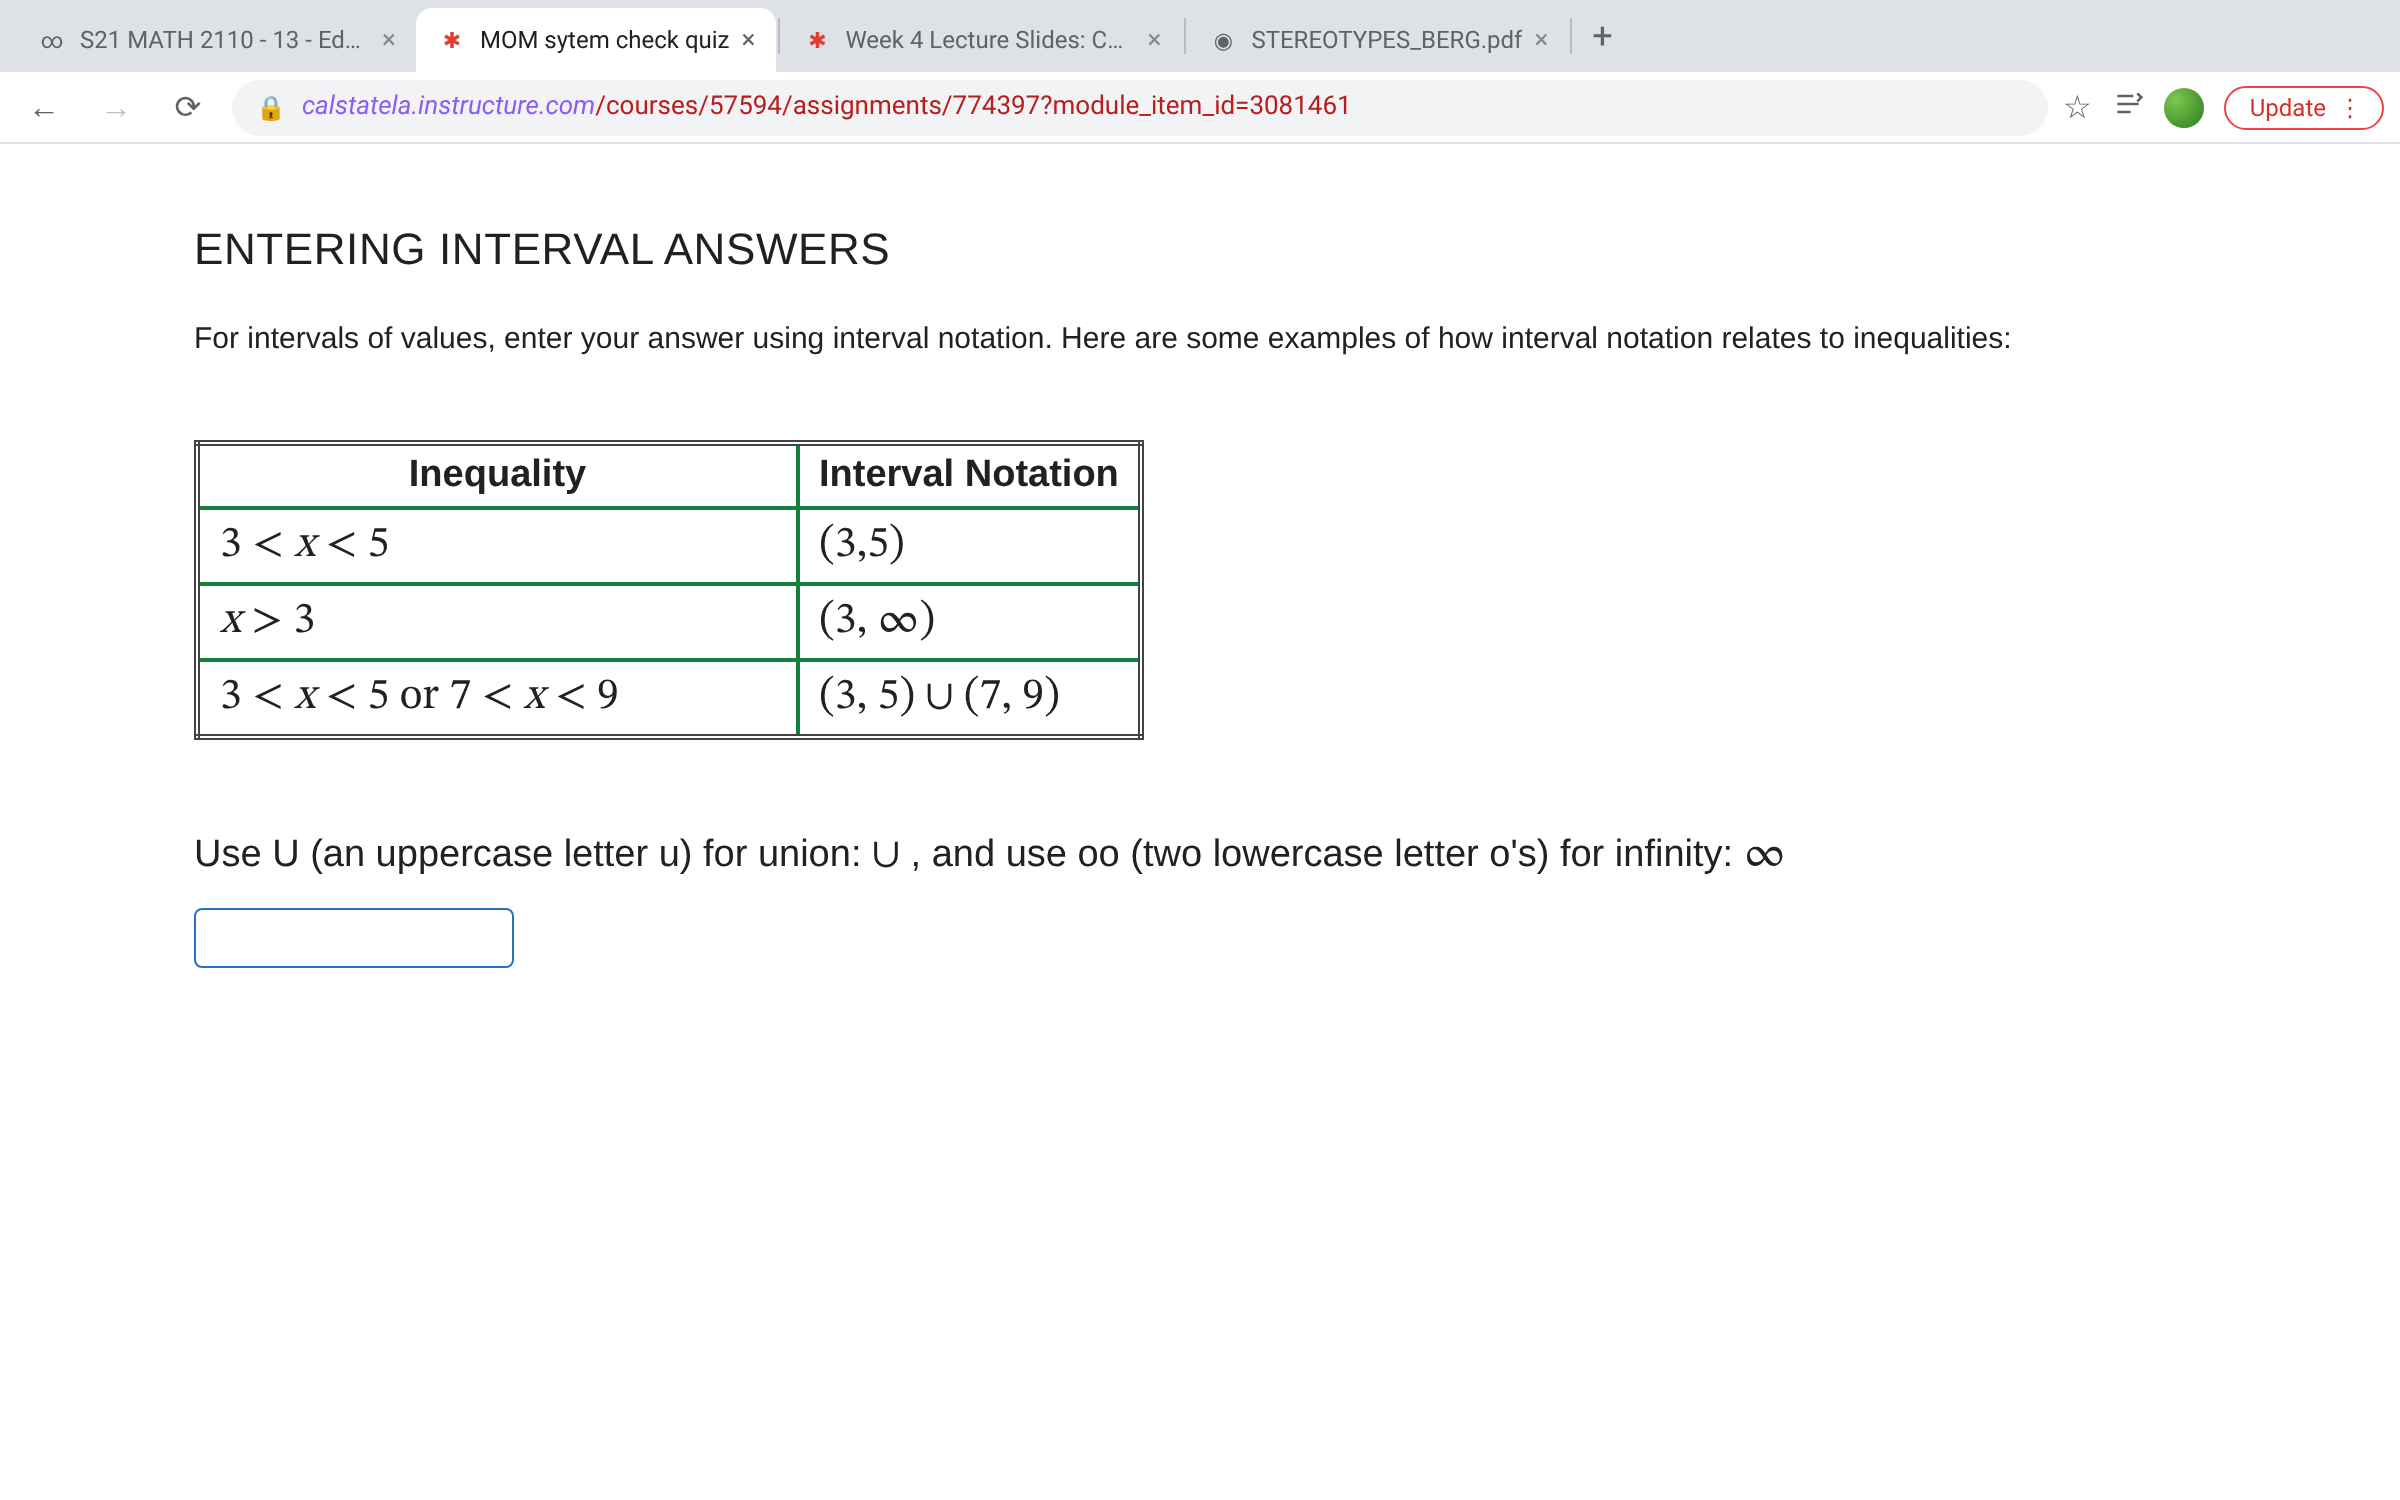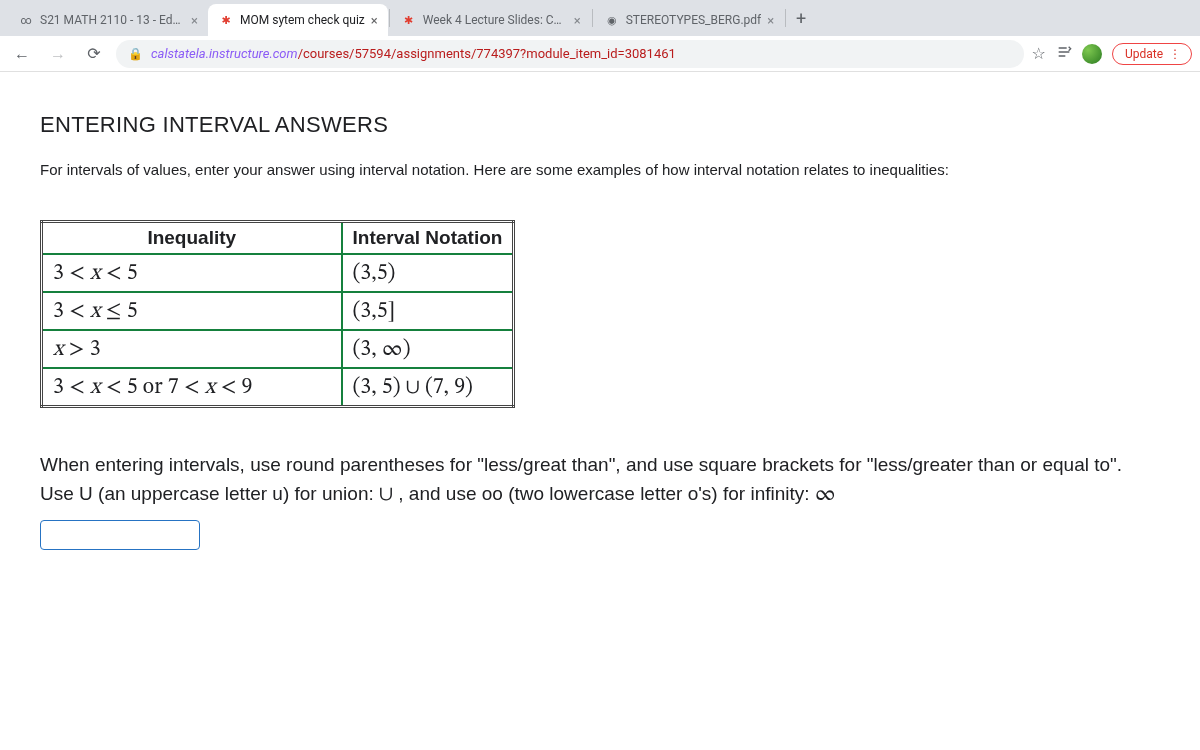--- a/index.html
+++ b/index.html
@@ -114,21 +114,21 @@
       color: #d93025;
       border-radius: 14px;
       padding: 3px 10px 3px 12px;
       font-size: 12px;
       display: flex;
       align-items: center;
       gap: 6px;
       cursor: pointer;
     }
     .content {
-      padding: 40px 40px;
+      padding: 40px 97px;
       font-family: Verdana, Geneva, sans-serif;
     }
     .page-heading {
       font-size: 22px;
       font-weight: 400;
       margin-bottom: 22px;
       letter-spacing: 0.3px;
     }
     .intro {
       font-size: 15px;
@@ -243,34 +243,29 @@
     <tbody>
         <tr>
       <th>Inequality</th>
       <th>Interval Notation</th>
     </tr>
     <tr>
       <td>3 &lt; <span class="mathit">x</span> &lt; 5</td>
       <td>(3,5)</td>
     </tr>
     <tr>
-      <td>3 &lt; <span class="mathit">x</span> ≤ 5</td>
-      <td>(3,5]</td>
-    </tr>
-    <tr>
       <td><span class="mathit">x</span> &gt; 3</td>
       <td>(3, ∞)</td>
     </tr>
     <tr>
       <td>3 &lt; <span class="mathit">x</span> &lt; 5 or 7 &lt; <span class="mathit">x</span> &lt; 9</td>
       <td>(3, 5) ∪ (7, 9)</td>
     </tr>
   </tbody>
     </table>
 
-  <p class="para">When entering intervals, use round parentheses for "less/great than", and use square brackets for "less/greater than or equal to".</p>
 
   <p class="para">
     <span>Use U (an uppercase letter u) for union: </span><span class="mathinline">∪</span><span> , and use oo (two lowercase letter o's) for infinity: </span><span class="mathinline">∞</span>
   </p>
 
   <input class="answer-input" type="text" style="">
 </div>
 
 </body></html>

